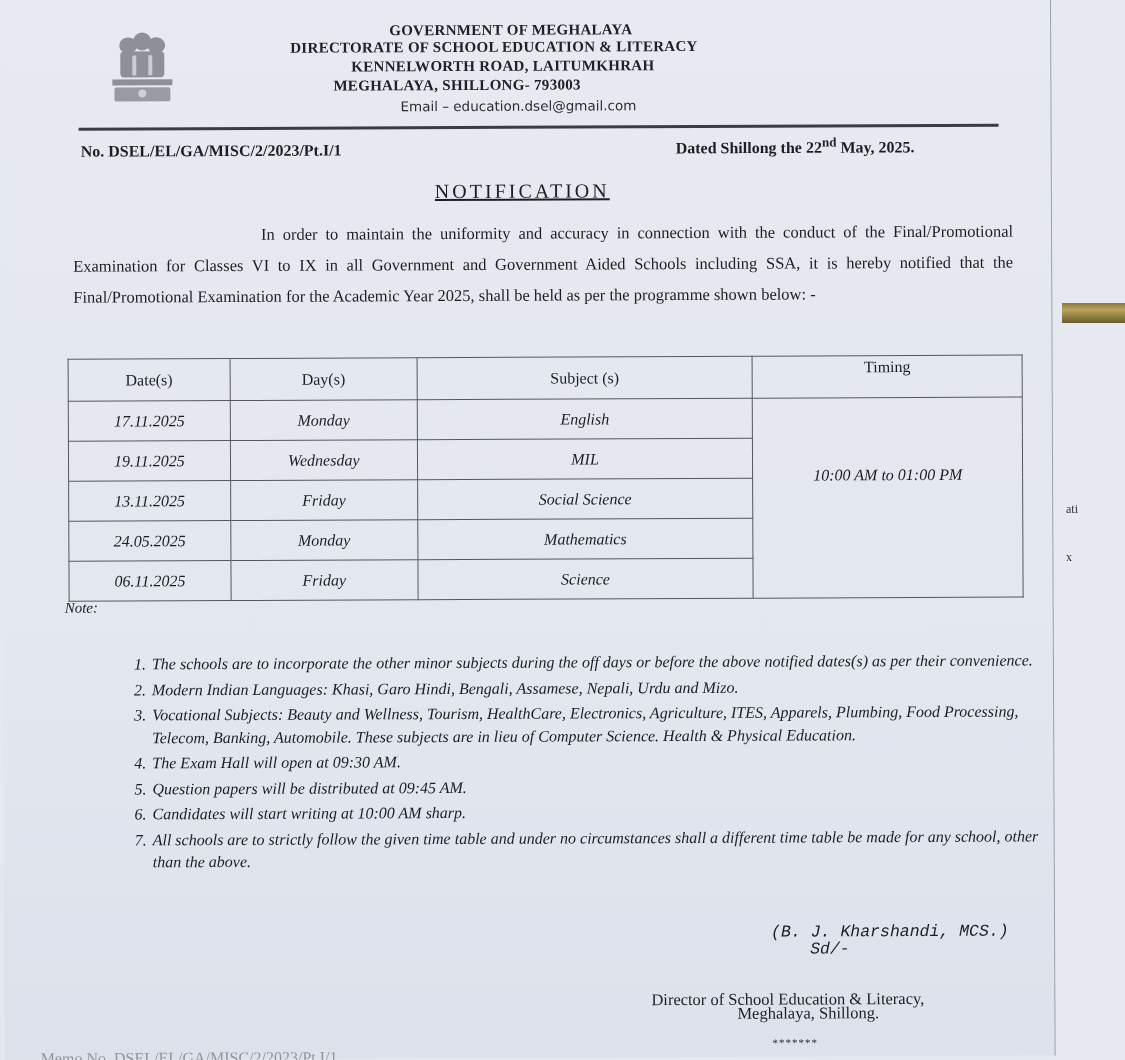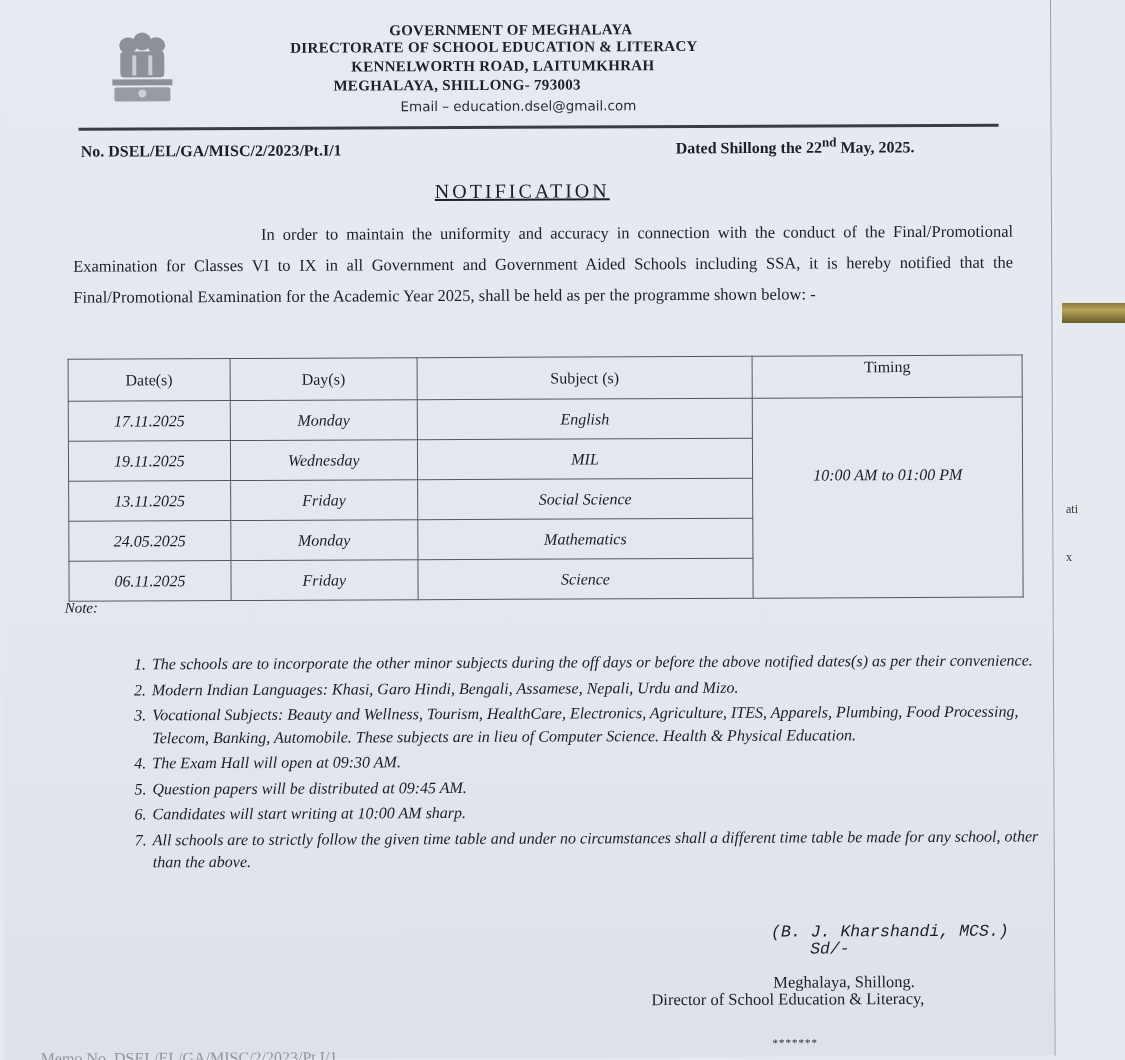--- a/index.html
+++ b/index.html
@@ -144,16 +144,16 @@
     <li style="margin-bottom:3px;">Vocational Subjects: Beauty and Wellness, Tourism, HealthCare, Electronics, Agriculture, ITES, Apparels, Plumbing, Food Processing, Telecom, Banking, Automobile. These subjects are in lieu of Computer Science. Health &amp; Physical Education.</li>
     <li style="margin-bottom:3px;">The Exam Hall will open at 09:30 AM.</li>
     <li style="margin-bottom:3px;">Question papers will be distributed at 09:45 AM.</li>
     <li style="margin-bottom:3px;">Candidates will start writing at 10:00 AM sharp.</li>
     <li>All schools are to strictly follow the given time table and under no circumstances shall a different time table be made for any school, other than the above.</li>
   </ol>
 
   <div class="sig it" style="left:806px; top:943px;">Sd/-</div>
   <div class="sig it" style="left:722px; top:926px;margin-left:45px;">(B. J. Kharshandi, MCS.)</div>
   <div class="sig" style="left:647px; top:993px;">Director of School Education &amp; Literacy,</div>
-  <div class="sig" style="left:733px; top:976px;margin-left:36px;">Meghalaya, Shillong.</div>
+  <div class="sig" style="left:733px; top:1007px;">Meghalaya, Shillong.</div>
   <div class="stars">*******</div>
   <div class="memo">Memo No. DSEL/EL/GA/MISC/2/2023/Pt.I/1</div>
 </div>
 
 </body></html>

